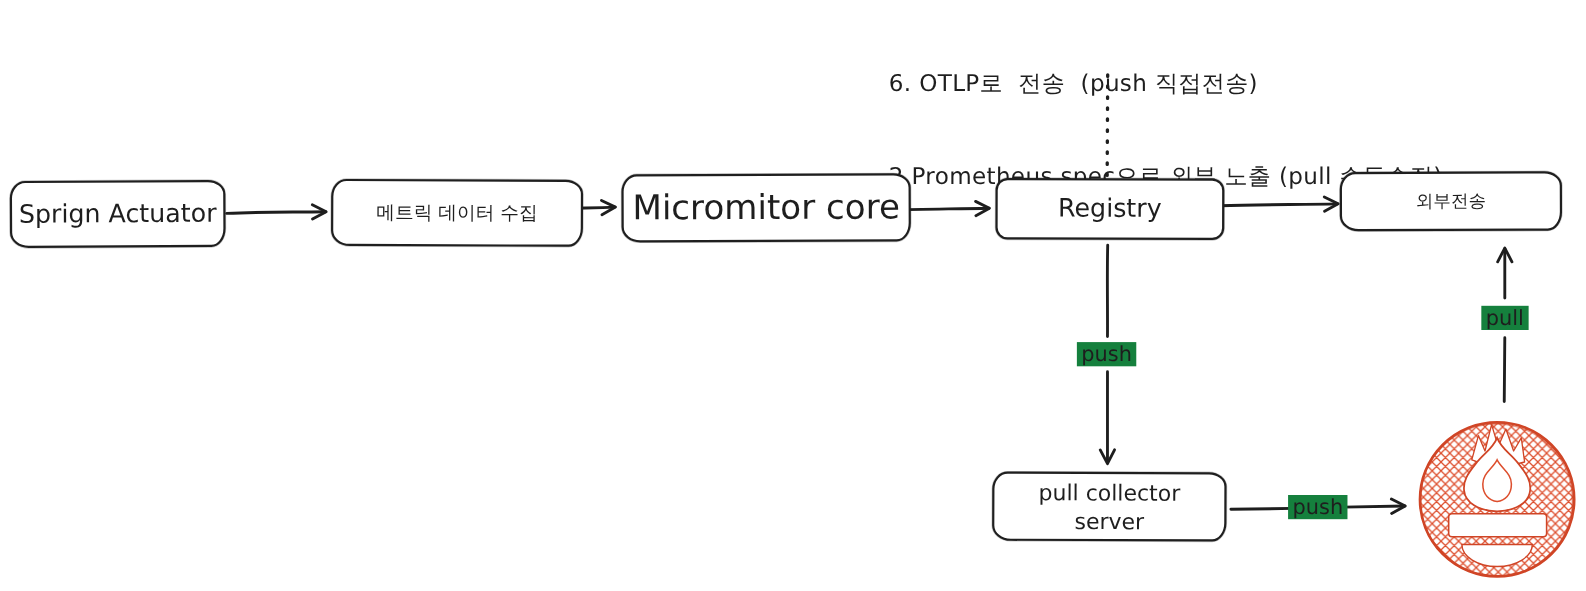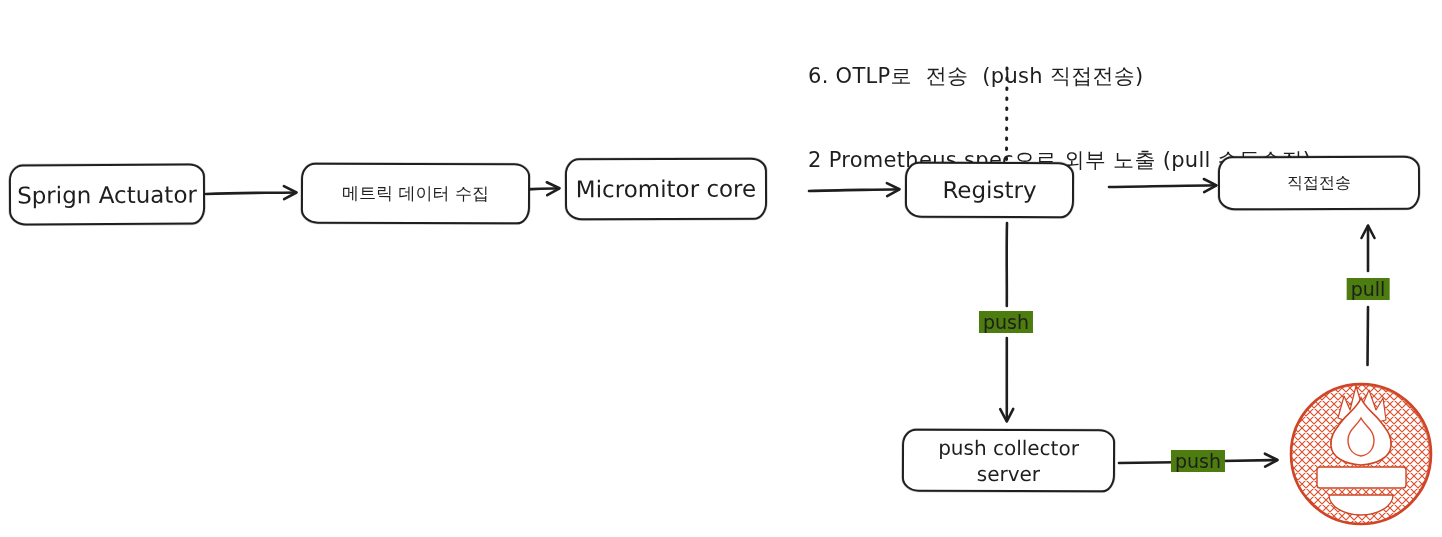--- a/index.html
+++ b/index.html
@@ -26,28 +26,28 @@
     border:2.4px solid #1f1f1f;
     border-radius:14px 16px 13px 17px / 16px 13px 17px 14px;
     background:#ffffff;
     display:flex;align-items:center;justify-content:center;
     text-align:center;
     box-shadow:0 0 0 .6px rgba(30,30,30,.25);
   }
   .node .lbl{white-space:pre-line;}
   #node-spring     {left:9px;   top:164px; width:196px; height:61px; font-size:23px; transform:rotate(-.3deg);}
   #node-metric     {left:301px; top:163px; width:229px; height:61px; font-size:17px; transform:rotate(.2deg);}
-  #node-micrometer {left:565px; top:158px; width:202px; height:62px; font-size:23px; transform:rotate(-.2deg);}
-  #node-registry   {left:905px; top:162px; width:169px; height:56px; font-size:23px; transform:rotate(.15deg);}
+  #node-micrometer {left:565px; top:158px; width:263px; height:62px; font-size:31px; transform:rotate(-.2deg);}
+  #node-registry   {left:905px; top:162px; width:208px; height:56px; font-size:23px; transform:rotate(.15deg);border-radius:11px;}
   #node-external   {left:1218px;top:156px; width:202px; height:54px; font-size:16px; transform:rotate(-.2deg);}
   #node-otel       {left:902px; top:429px; width:213px; height:63px; font-size:20px; line-height:1.3; transform:rotate(.2deg);}
   
   .edge-label{
     position:absolute;
-    background:#4d7c0f;
+    background:#15803d;
     padding:0 4px;
     font-size:19px;
     transform:translate(-50%,-50%);
   }
   #lbl-push-down {left:1006px;top:322px;}
   #lbl-push-right{left:1198px;top:461px;}
   #lbl-pull      {left:1368px;top:289px;}
   svg.layer{position:absolute;left:0;top:0;}
   #prometheus{position:absolute;left:1286px;top:380px;}
 </style>
@@ -96,24 +96,24 @@
   <div class="node" id="node-metric">
     <span class="lbl">메트릭 데이터 수집</span>
   </div>
   <div class="node" id="node-micrometer">
     <span class="lbl">Micromitor core</span>
   </div>
   <div class="node" id="node-registry">
     <span class="lbl">Registry</span>
   </div>
   <div class="node" id="node-external">
-    <span class="lbl">직접전송</span>
+    <span class="lbl">외부전송</span>
   </div>
   <div class="node" id="node-otel">
-    <span class="lbl">push collector
+    <span class="lbl">pull collector
 server</span>
   </div>
 
   <div class="edge-label" id="lbl-push-down">push</div>
   <div class="edge-label" id="lbl-push-right">push</div>
   <div class="edge-label" id="lbl-pull">pull</div>
 
   <svg id="prometheus" width="152" height="152" viewBox="0 0 152 152">
     <defs>
       <pattern id="xhatch" width="8" height="8" patternUnits="userSpaceOnUse">

